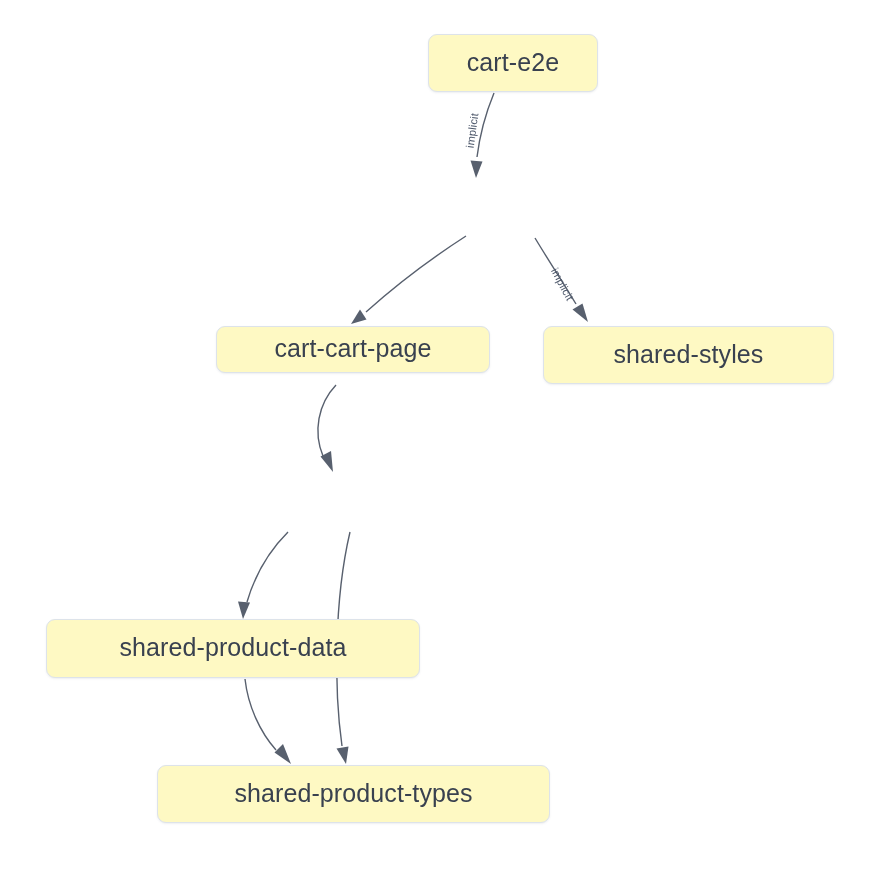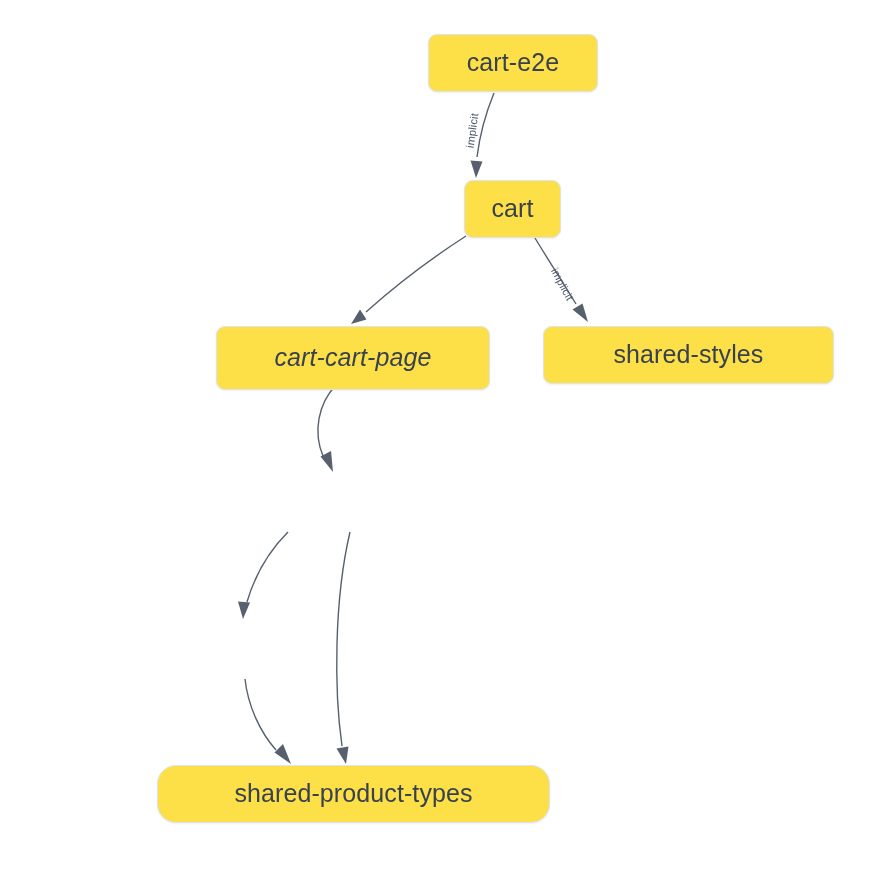--- a/index.html
+++ b/index.html
@@ -40,21 +40,21 @@
   }
   .edge-label {
     font-family: "Liberation Sans", sans-serif;
     font-size: 11px;
     fill: #4a5568;
     letter-spacing: 0.2px;
   }
   .node {
     position: absolute;
     box-sizing: border-box;
-    background: #fde047;
+    background: #fef9c3;
     border: 1px solid #dde3ea;
     border-radius: 9px;
     display: flex;
     align-items: center;
     justify-content: center;
     color: #39414f;
     font-size: 25px;
     font-weight: 400;
     letter-spacing: 0.1px;
     white-space: nowrap;
@@ -109,31 +109,31 @@
       <path class="edge-path" d="M 245 679 C 248 706 260 732 276 750"></path>
       <polygon class="edge-arrow" points="291,764 274.5,752.5 283,744"></polygon>
     </g>
 
   </svg>
 
   <div class="node" style="left:428px; top:34px; width:170px; height:58px;">
     <span class="node-label">cart-e2e</span>
   </div>
 
-  <div class="node" style="left:464px; top:180px; width:97px; height:58px;">
-    <span class="node-label">cart</span>
-  </div>
 
-  <div class="node" style="left:216px; top:326px; width:274px; height:64px;font-style:italic;">
+  <div class="node" style="left:216px; top:326px; width:274px; height:47px;">
     <span class="node-label">cart-cart-page</span>
   </div>
 
   <div class="node" style="left:543px; top:326px; width:291px; height:58px;">
     <span class="node-label">shared-styles</span>
   </div>
 
 
+  <div class="node" style="left:46px; top:619px; width:374px; height:59px;">
+    <span class="node-label">shared-product-data</span>
+  </div>
 
-  <div class="node" style="left:157px; top:765px; width:393px; height:58px;border-radius:19px;">
+  <div class="node" style="left:157px; top:765px; width:393px; height:58px;">
     <span class="node-label">shared-product-types</span>
   </div>
 
 </div>
 
 </body></html>

